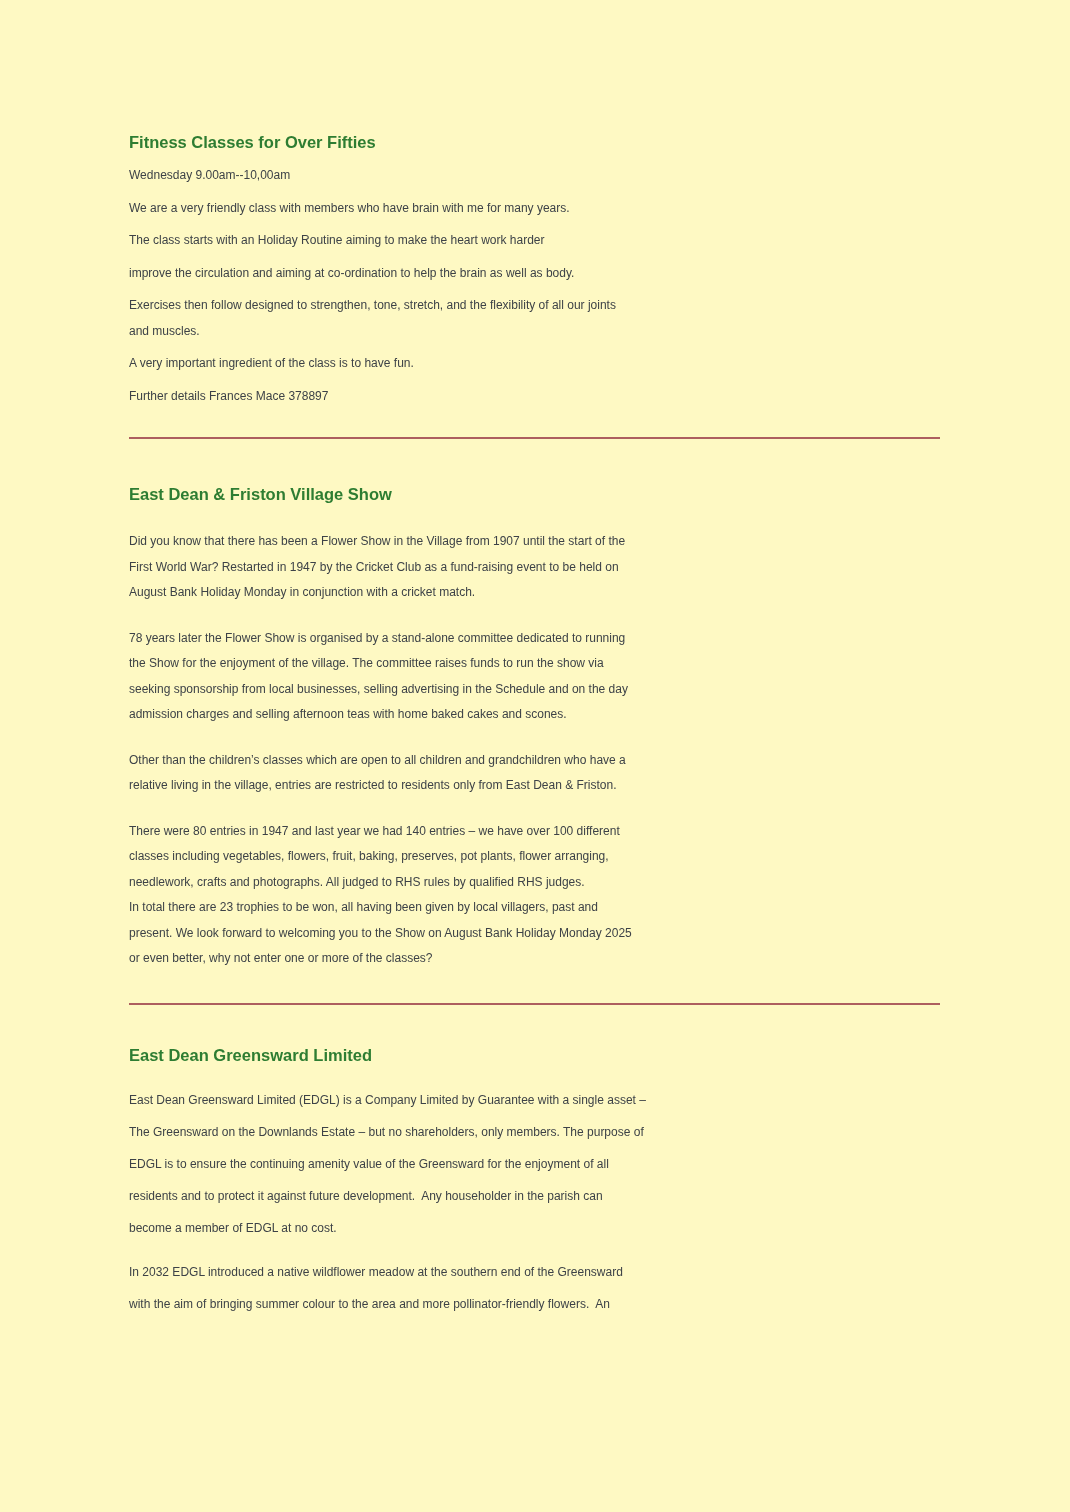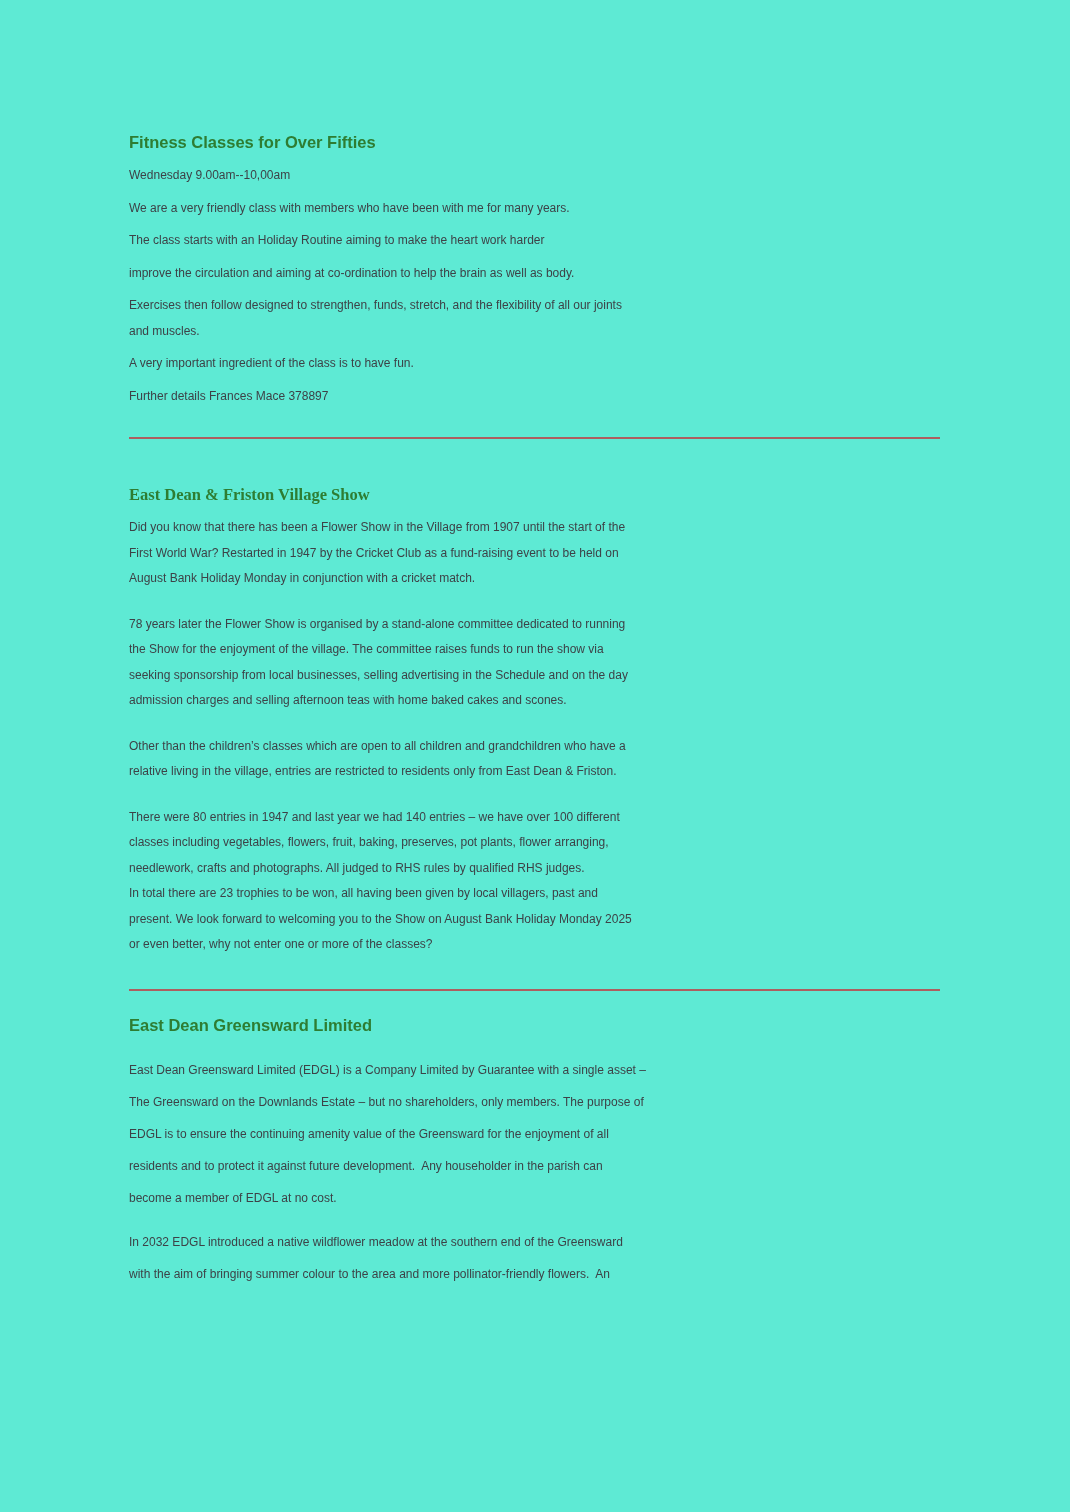--- a/index.html
+++ b/index.html
@@ -7,21 +7,21 @@
   body {
     width: 1070px;
     height: 1512px;
     overflow: hidden;
     font-family: "Liberation Sans", sans-serif;
   }
   .page {
     width: 1070px;
     height: 1512px;
     padding: 130px 130px 0 129px;
-    background: #5eead4;
+    background: #fef9c3;
   }
   .sec-heading {
     color: #2e7d32;
     font-size: 16.5px;
     font-weight: bold;
     line-height: 25px;
     white-space: pre;
   }
   p.body-text {
     color: #3d4247;
@@ -33,39 +33,39 @@
     border: none;
     border-top: 2px solid #ad5f5f;
     width: 811px;
     height: 0;
   }
   
   #sec-fitness .sec-heading { margin-bottom: 8px; }
   #sec-fitness p.body-text { margin-bottom: 7px; }
   #divider-1 { margin-top: 28px; }
   
-  #sec-show .sec-heading { margin-top: 43px; margin-bottom: 8px; font-family: Liberation Serif, serif; }
+  #sec-show .sec-heading { margin-top: 43px; margin-bottom: 22px; }
   #sec-show p.body-text { margin-bottom: 20px; }
   #divider-2 { margin-top: 31px; }
   
-  #sec-greensward .sec-heading { margin-top: 22px; margin-bottom: 16px; }
+  #sec-greensward .sec-heading { margin-top: 38px; margin-bottom: 16px; }
   #sec-greensward p.body-text { line-height: 32px; margin-bottom: 12px; }
 </style>
 </head>
 <body>
 
 <div class="page">
 
   <section id="sec-fitness">
     <h2 class="sec-heading">Fitness Classes for Over Fifties</h2>
     <p class="body-text">Wednesday 9.00am--10,00am</p>
-    <p class="body-text">We are a very friendly class with members who have been with me for many years.</p>
+    <p class="body-text">We are a very friendly class with members who have brain with me for many years.</p>
     <p class="body-text">The class starts with an Holiday Routine aiming to make the heart work harder</p>
     <p class="body-text">improve the circulation and aiming at co-ordination to help the brain as well as body.</p>
-    <p class="body-text">Exercises then follow designed to strengthen, funds, stretch, and the flexibility of all our joints
+    <p class="body-text">Exercises then follow designed to strengthen, tone, stretch, and the flexibility of all our joints
 and muscles.</p>
     <p class="body-text">A very important ingredient of the class is to have fun.</p>
     <p class="body-text">Further details Frances Mace 378897</p>
   </section>
 
   <hr id="divider-1" class="divider">
 
   <section id="sec-show">
     <h2 class="sec-heading">East Dean &amp; Friston Village Show</h2>
     <p class="body-text">Did you know that there has been a Flower Show in the Village from 1907 until the start of the

